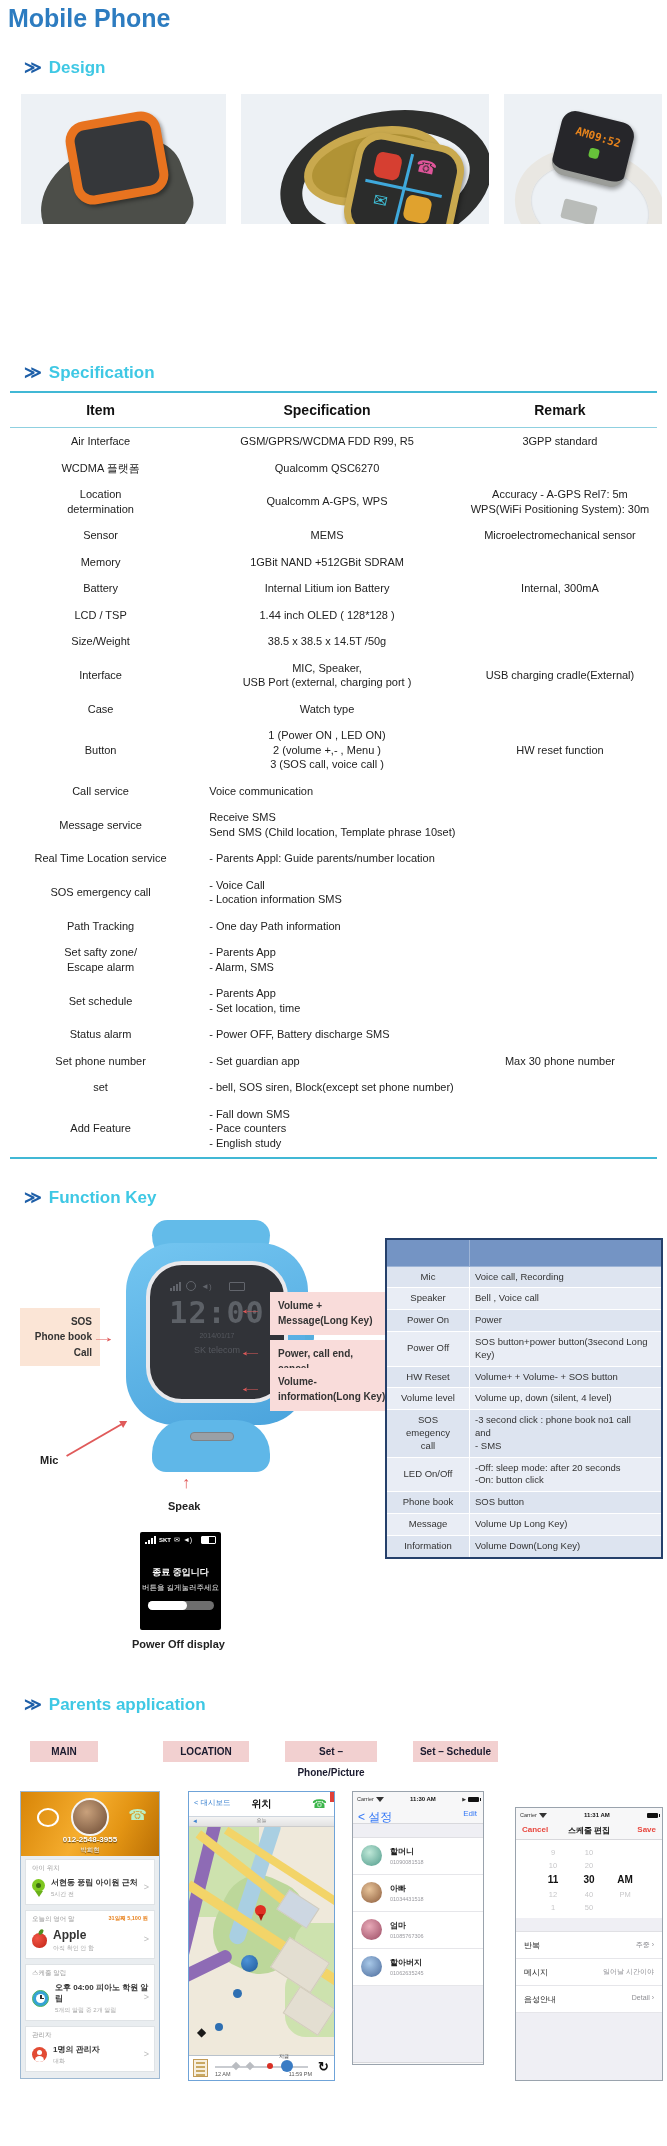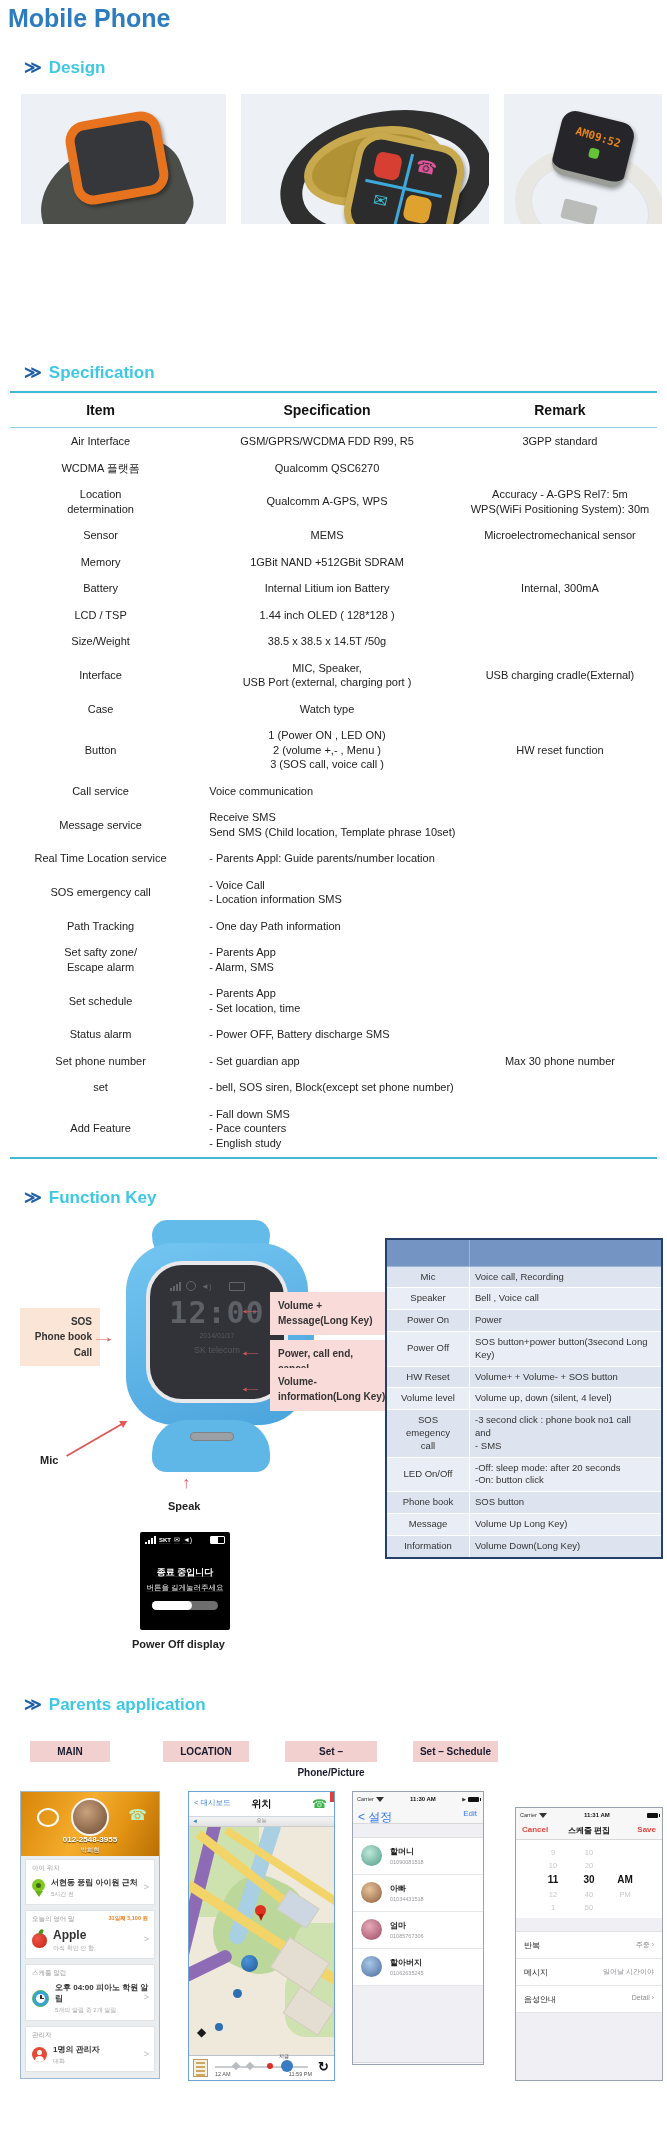--- a/index.html
+++ b/index.html
@@ -66,21 +66,21 @@
   .arr{position:absolute;color:#e05a5a;font-size:15px;font-weight:bold;transform:scaleX(1.7);}
   .aR{left:96px;top:112px;}
   .a1{left:243px;top:84px;}
   .a2{left:243px;top:126px;}
   .a3{left:243px;top:162px;}
   .micline{position:absolute;left:62px;top:222px;width:68px;height:2px;background:#e05a5a;transform:rotate(-30deg);}
   .micline:after{content:"";position:absolute;right:-2px;top:-3px;border-left:7px solid #e05a5a;border-top:4px solid transparent;border-bottom:4px solid transparent;}
   .micLbl{position:absolute;left:40px;top:238px;font-size:11px;font-weight:bold;color:#222;}
   .speakArr{position:absolute;left:182px;top:258px;color:#e05a5a;font-size:16px;font-weight:bold;}
   .speakLbl{position:absolute;left:168px;top:284px;font-size:11px;font-weight:bold;color:#222;}
-  .poff{position:absolute;left:140px;top:316px;width:90px;height:98px;background:#000;border-radius:2px;text-decoration:underline;}
+  .poff{position:absolute;left:140px;top:316px;width:81px;height:98px;background:#000;border-radius:2px;}
   .poffbar{display:flex;align-items:center;gap:3px;padding:4px 5px 0 5px;}
   .poffbar .sigbar span{background:#fff;}
   .pcar{color:#fff;font-size:6px;font-weight:bold;}
   .pmail{color:#fff;font-size:7px;}
   .pspk{color:#fff;font-size:7px;}
   .pbat{margin-left:auto;width:13px;height:6px;border:1px solid #fff;border-radius:1px;background:linear-gradient(to right,#fff 55%,transparent 55%);}
   .pl1{color:#fff;font-size:9px;font-weight:bold;text-align:center;margin-top:22px;}
   .pl2{color:#eee;font-size:7.5px;text-align:center;margin-top:4px;}
   .pprog{margin:8px auto 0 auto;width:66px;height:9px;background:#6e6e6e;border-radius:5px;position:relative;}
   .pprog span{position:absolute;left:0;top:0;width:60%;height:100%;background:#fff;border-radius:5px;}
@@ -88,21 +88,21 @@
   
   .fktbl{position:absolute;left:385px;top:22px;width:278px;border-collapse:collapse;border:2px solid #25406b;}
   .fktbl th{background:#7494c4;height:24px;border:1px solid #9db4d6;}
   .fktbl td{font-size:9.5px;color:#333;border:1px solid #fff;padding:4px 5px;vertical-align:middle;line-height:1.35;white-space:pre-line;}
   .fktbl td.k{width:72px;text-align:center;}
   .fktbl tr.ev td{background:#dde4f0;}
   .fktbl tr.od td{background:#e9edf5;}
   
   .tabs{position:relative;height:22px;margin-top:26px;}
   .tab{position:absolute;background:#f2d0d0;color:#1a1a2e;font-size:10px;font-weight:bold;text-align:center;line-height:21px;height:21px;}
-  .t1{left:30px;width:80px;}
+  .t1{left:30px;width:68px;}
   .t2{left:163px;width:86px;}
   .t3{left:285px;width:92px;}
   .t4{left:413px;width:85px;}
   .phones{position:relative;height:300px;margin-top:28px;}
   .phone{position:absolute;background:#fff;overflow:hidden;}
   
   .ph1{left:20px;top:0;width:138px;height:286px;border:1px solid #9db8d2;}
   .m-head{height:64px;background:linear-gradient(115deg,#d88507 0%,#f5ad2e 45%,#e39413 70%,#b96f05 100%);position:relative;}
   .m-bubble{position:absolute;left:16px;top:16px;width:18px;height:15px;border:2px solid #fff;border-radius:50%;}
   .m-avatar{position:absolute;left:50px;top:6px;width:34px;height:34px;border-radius:50%;background:radial-gradient(circle at 40% 35%,#c9a17c,#6b4a33);border:2px solid #f4f4f4;}

